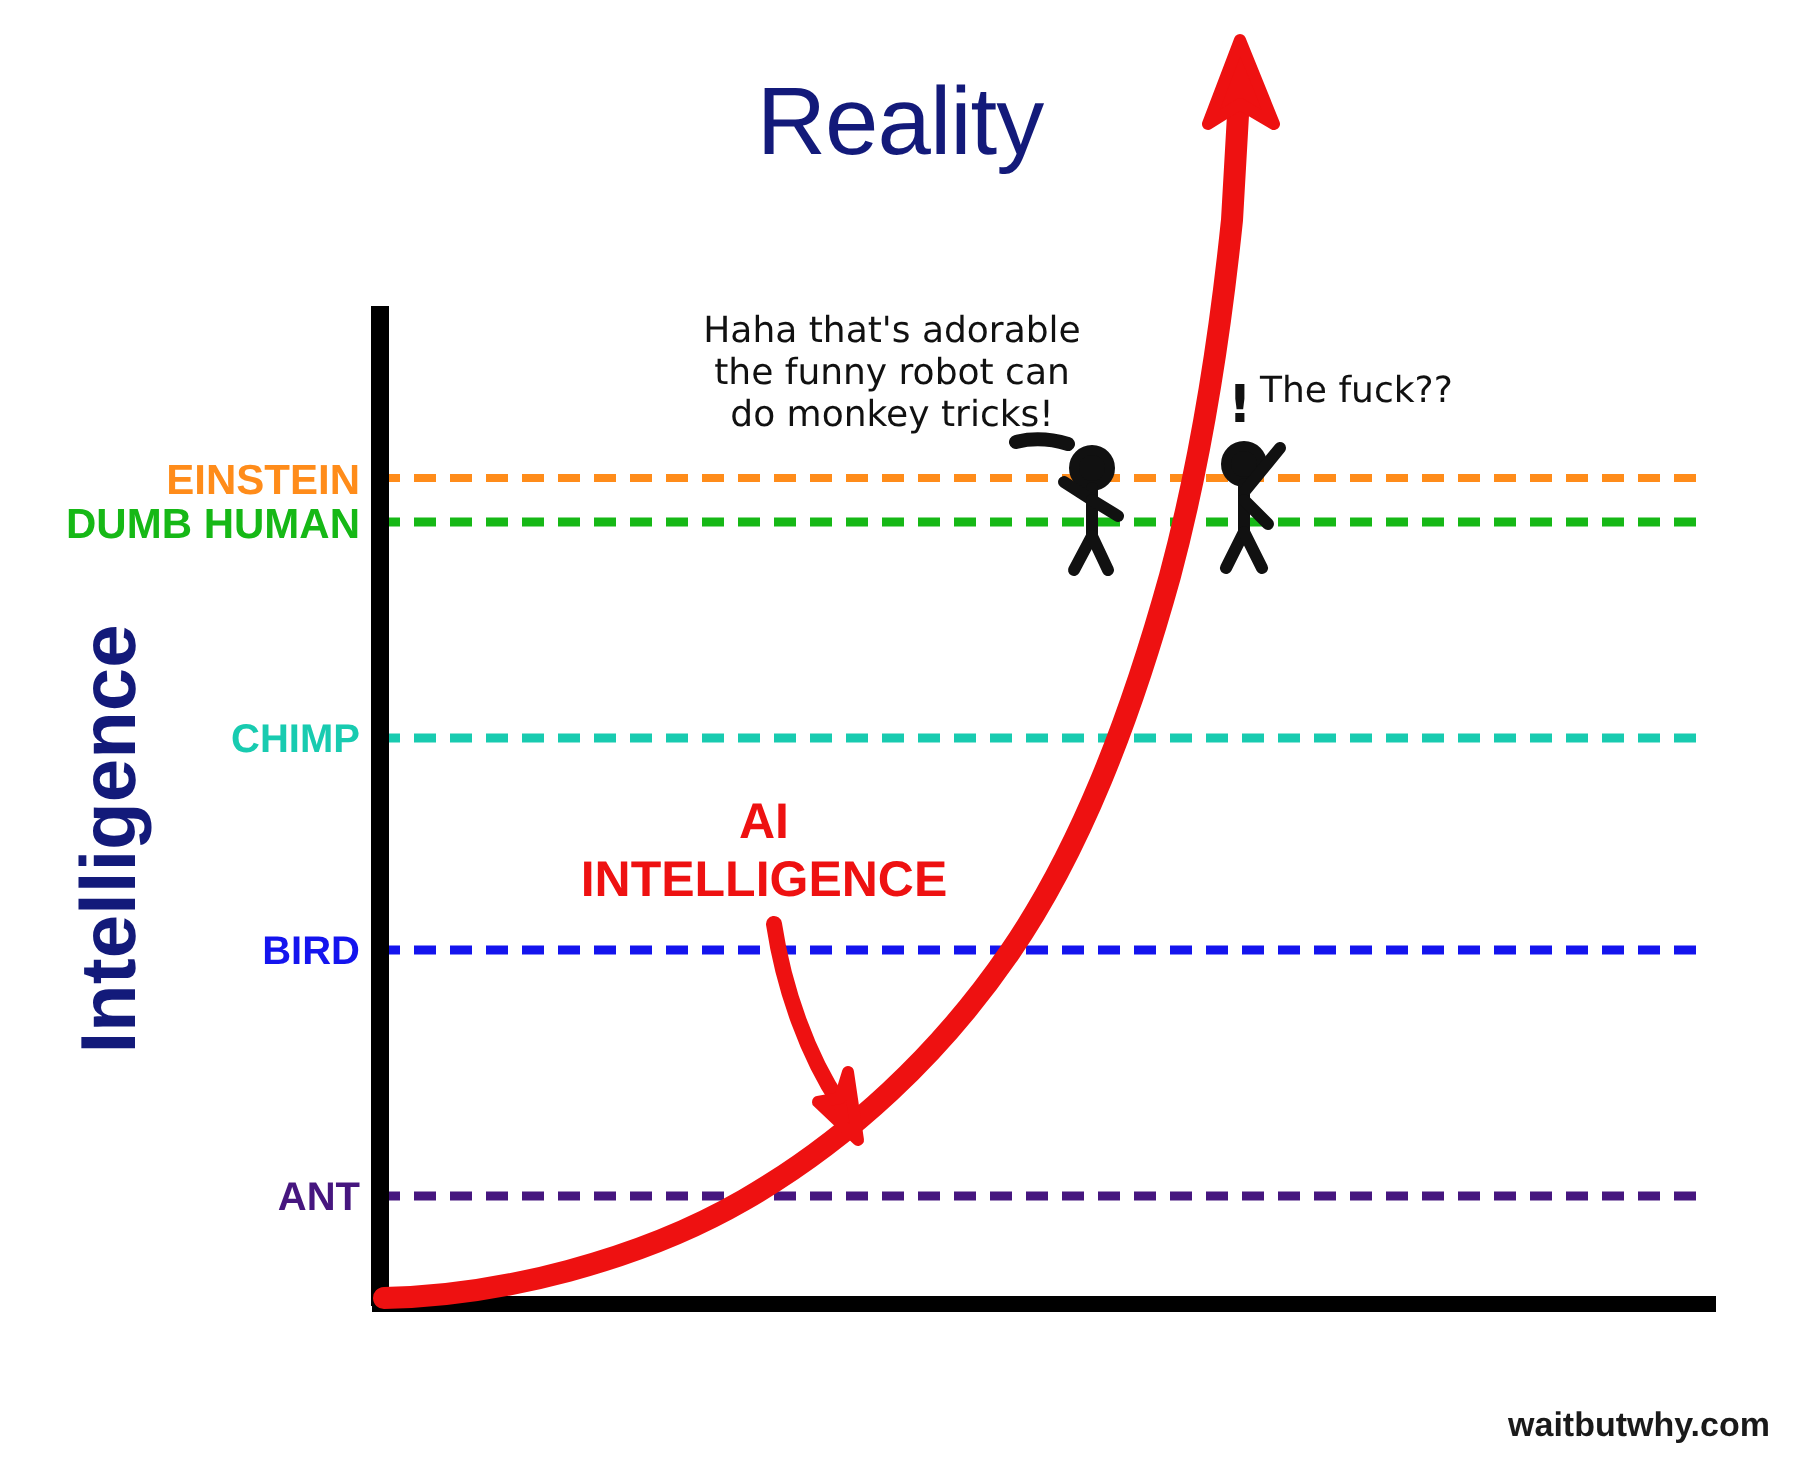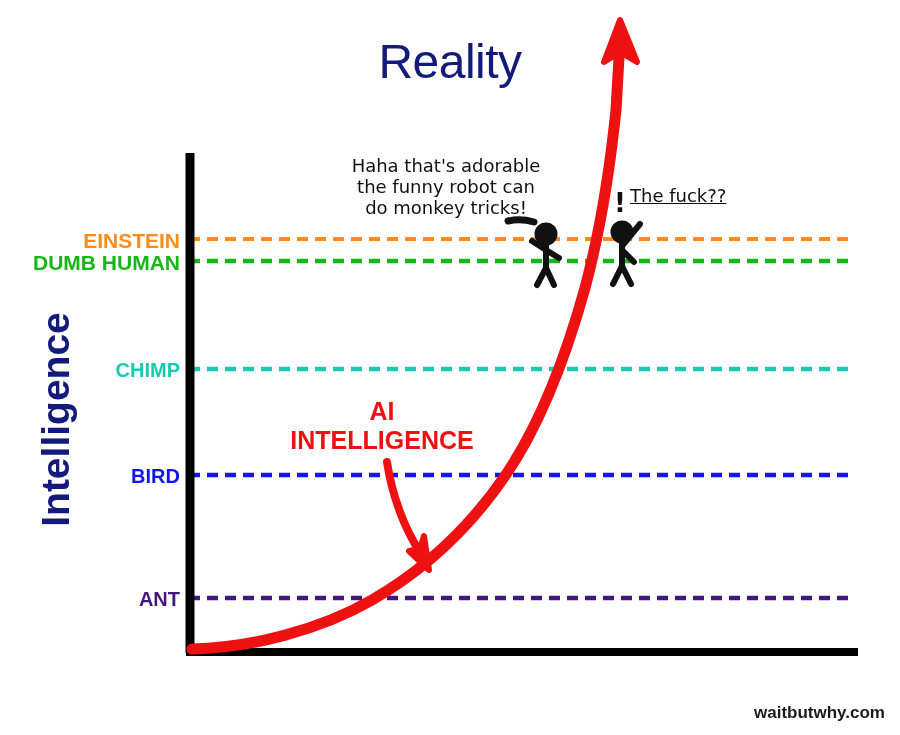--- a/index.html
+++ b/index.html
@@ -95,21 +95,20 @@
     left: 318px; top: 155px;
     width: 256px;
     text-align: center;
     font-size: 18px;
   }
   #speech-two {
     left: 630px; top: 185px;
     width: 180px;
     text-align: left;
     font-size: 18px;
-    text-decoration: underline;
   }
 
   
   #watermark {
     left: 620px; top: 703px;
     width: 265px;
     text-align: right;
     font-size: 17px;
     font-weight: bold;
     color: #1a1a1a;

